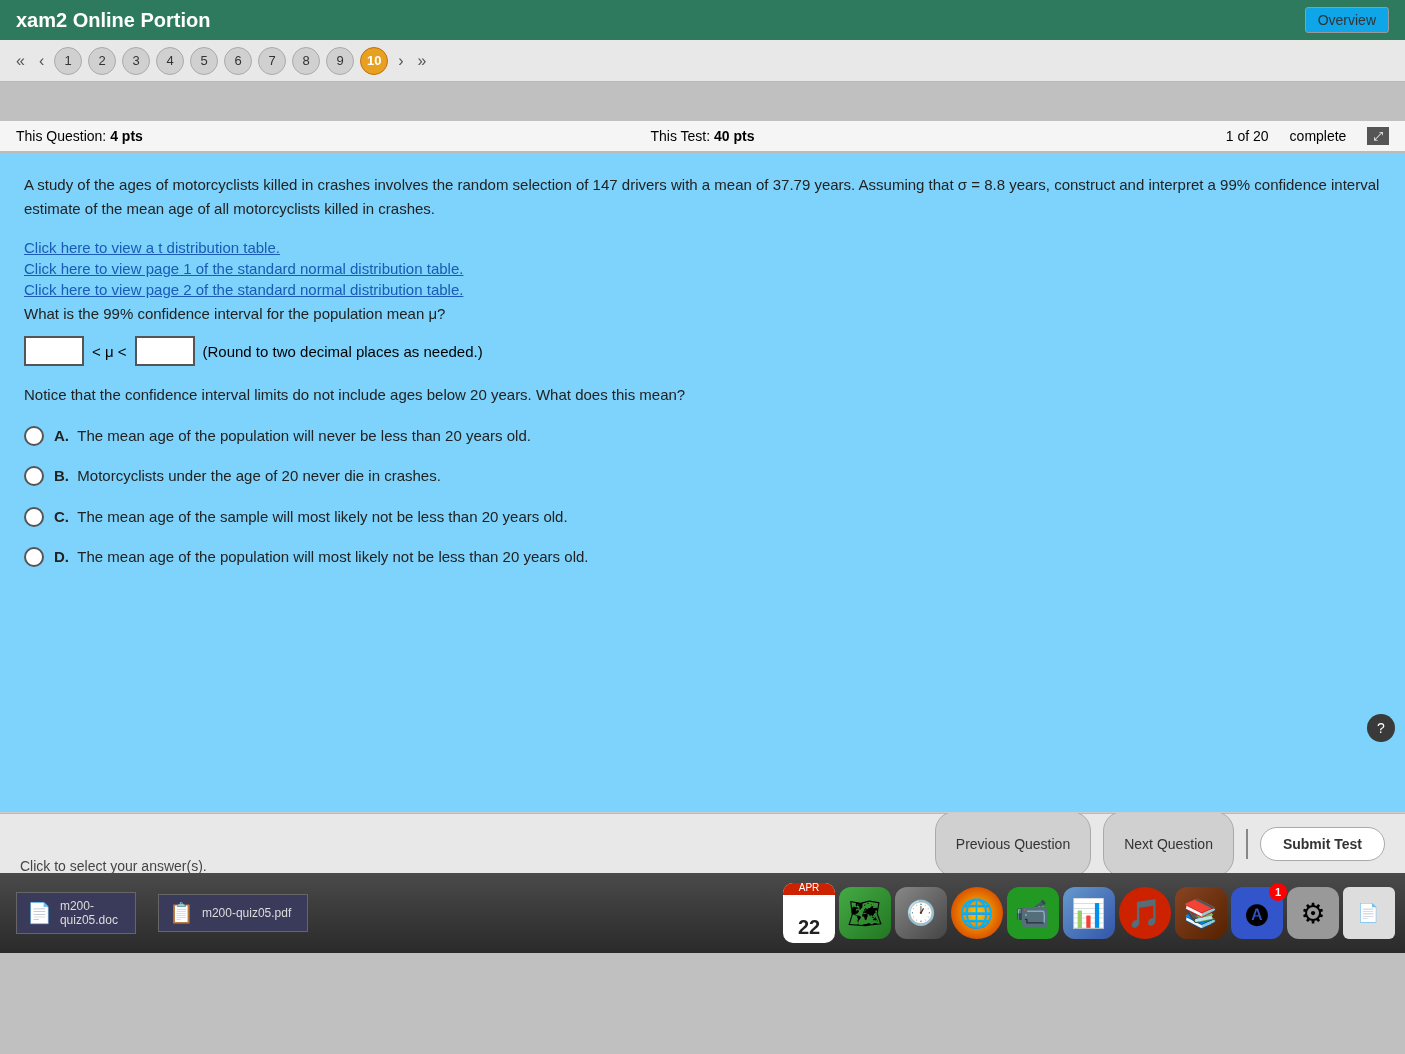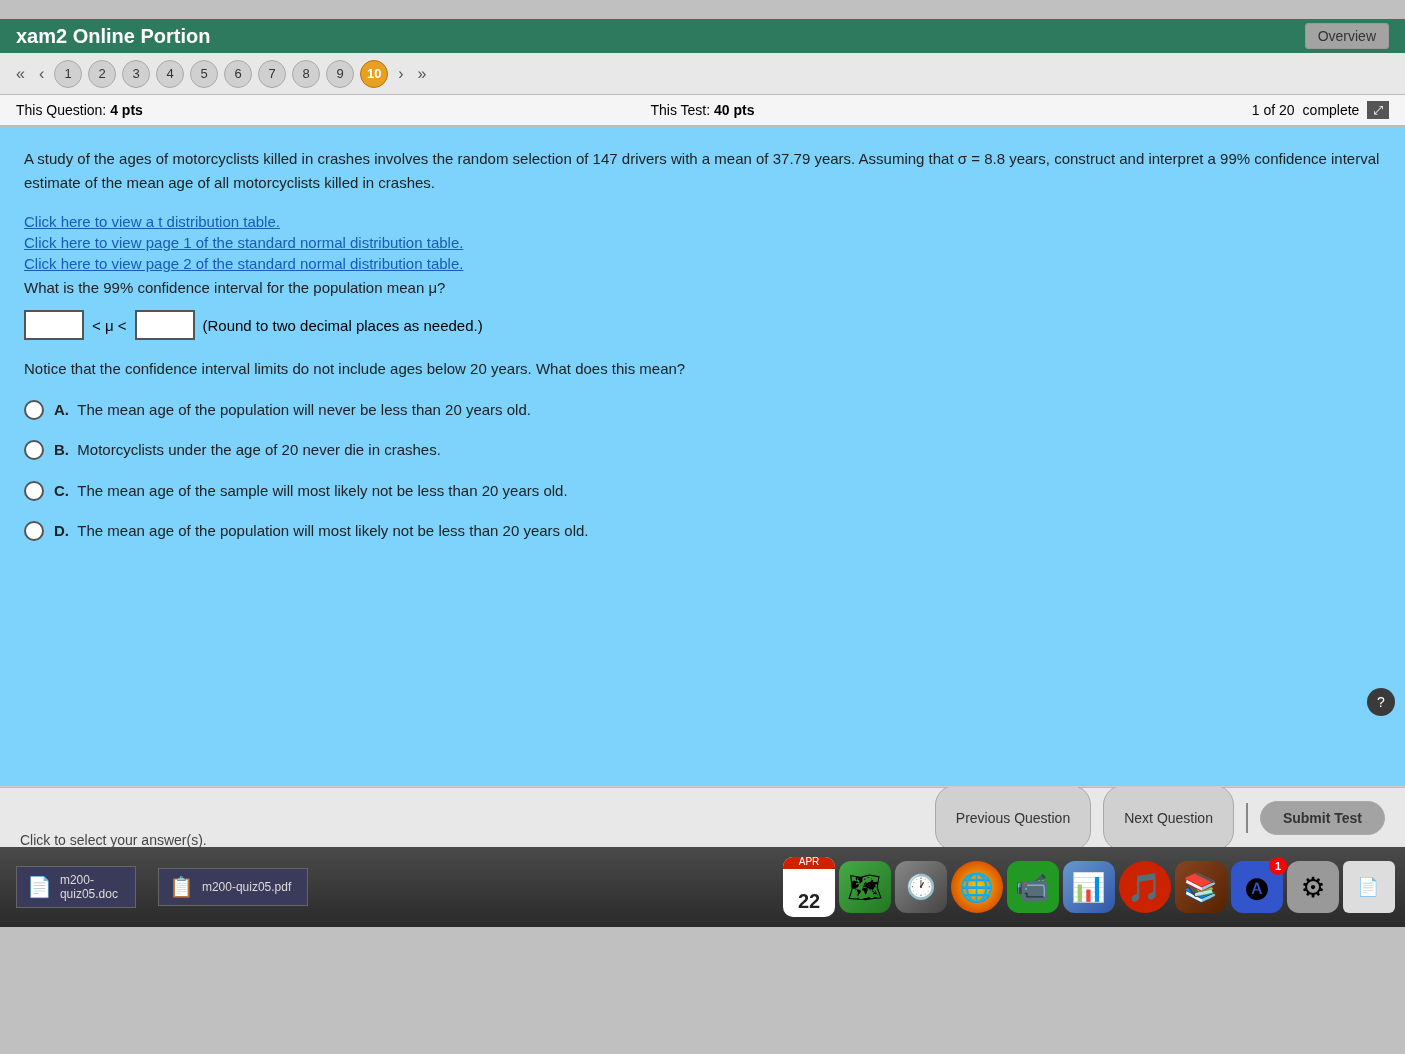--- a/index.html
+++ b/index.html
@@ -5,27 +5,26 @@
     * { margin: 0; padding: 0; box-sizing: border-box; }
     body { font-family: Arial, sans-serif; background: #c0c0c0; width: 1405px; min-height: 1054px; overflow-x: hidden; }
 
     
     .header-bar {
       background: #2d7a5e;
       color: white;
       display: flex;
       align-items: center;
       justify-content: space-between;
-      padding: 14px 16px;
+      padding: 20px 16px;
       height: 34px;
-      margin-top: 19px;
     }
     .header-title { font-size: 20px; font-weight: bold; }
     .overview-btn {
-      background: #a3a3a3;
+      background: #0ea5e9;
       color: #333;
       border: 1px solid #999;
       padding: 4px 12px;
       font-size: 14px;
       cursor: pointer;
       border-radius: 3px;
     }
 
     
     .nav-bar {
@@ -66,24 +65,25 @@
     }
 
     
     .info-bar {
       background: #f5f5f5;
       border-bottom: 2px solid #bbb;
       display: flex;
       align-items: center;
       padding: 6px 16px;
       font-size: 14px;
+      margin-top: 39px;
     }
     .info-section { flex: 1; }
     .info-section.center { text-align: center; }
-    .info-section.right { text-align: right; display: flex; align-items: center; justify-content: flex-end; gap: 8px; }
+    .info-section.right { text-align: right; display: flex; align-items: center; justify-content: flex-end; gap: 21px; }
     .complete-icon {
       background: #555;
       color: white;
       border: none;
       padding: 2px 6px;
       font-size: 12px;
       cursor: pointer;
     }
 
     
@@ -152,21 +152,21 @@
     .nav-btn {
       background: #d0d0d0;
       border: 1px solid #aaa;
       border-radius: 20px;
       padding: 24px 20px;
       font-size: 14px;
       cursor: pointer;
       color: #333;
     }
     .submit-btn {
-      background: #a3a3a3;
+      background: #ffffff;
       border: 1px solid #aaa;
       border-radius: 20px;
       padding: 8px 22px;
       font-size: 14px;
       cursor: pointer;
       color: #333;
       font-weight: bold;
     }
     .divider-line {
       width: 2px;

